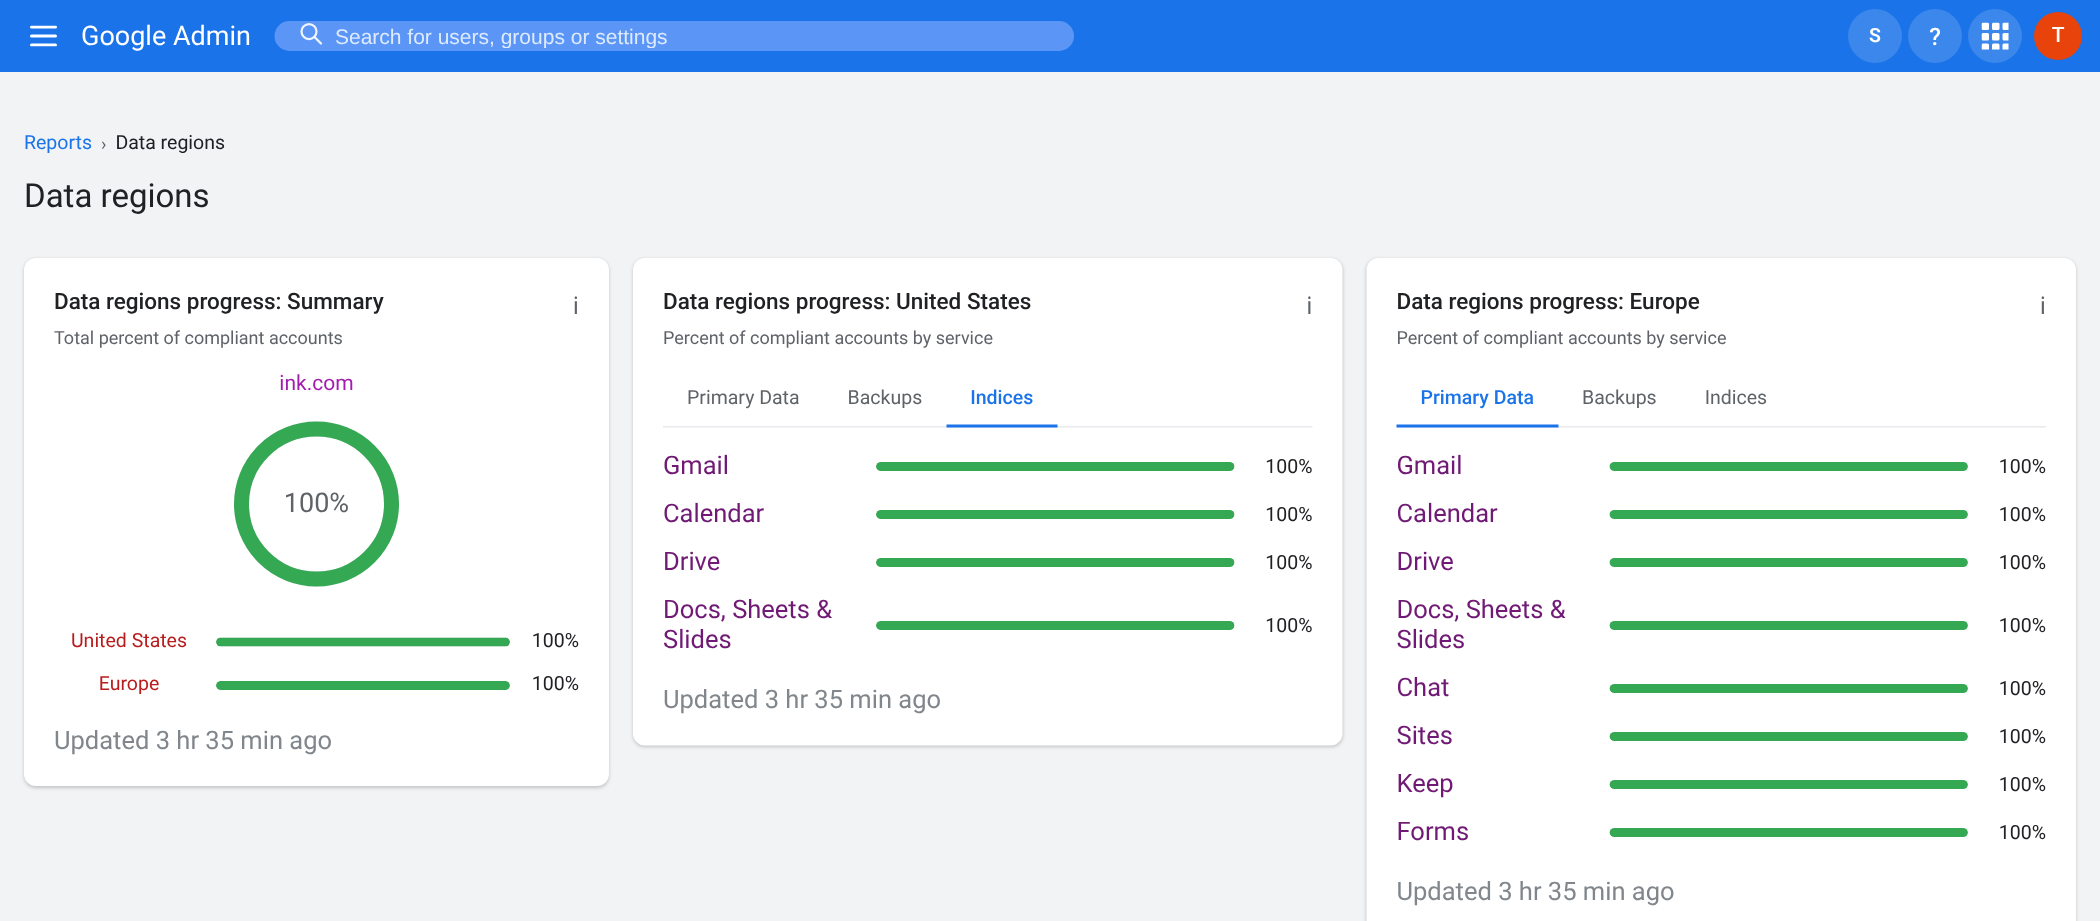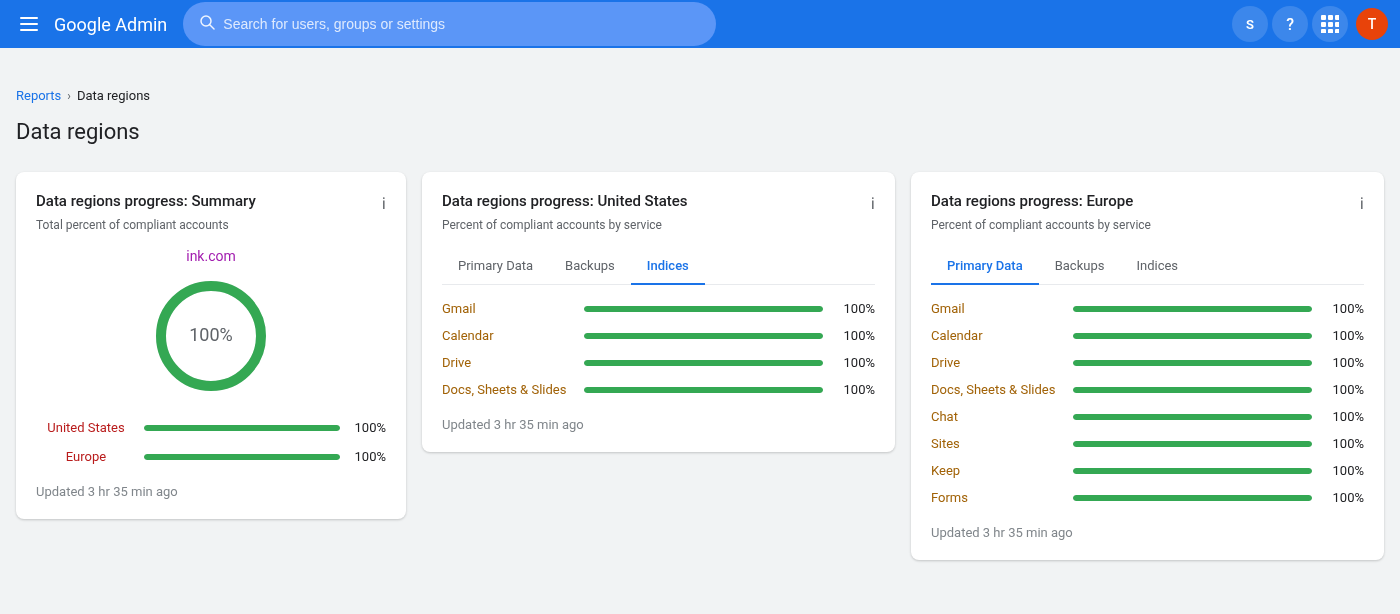--- a/index.html
+++ b/index.html
@@ -29,21 +29,21 @@
       font-weight: 400;
       margin-right: 8px;
       white-space: nowrap;
     }
     .search-bar {
       flex: 1;
       max-width: 720px;
       background: #5b96f7;
       border: none;
       border-radius: 24px;
-      height: 44px;
+      height: 20px;
       display: flex;
       align-items: center;
       padding: 0 16px;
       gap: 8px;
     }
     .search-bar input {
       background: transparent;
       border: none;
       outline: none;
       color: white;
@@ -224,22 +224,22 @@
     }
 
     
     .service-row {
       display: flex;
       align-items: center;
       margin-bottom: 12px;
       gap: 12px;
     }
     .service-label {
-      font-size: 13px;
-      color: #a16207;
+      font-size: 17px;
+      color: #701a75;
       width: 130px;
       flex-shrink: 0;
     }
     .service-track {
       flex: 1;
       height: 6px;
       background: #e8eaed;
       border-radius: 3px;
       overflow: hidden;
     }
@@ -251,21 +251,21 @@
     .service-pct {
       font-size: 13px;
       color: #202124;
       width: 40px;
       text-align: right;
       flex-shrink: 0;
     }
 
     
     .updated-text {
-      font-size: 13px;
+      font-size: 17px;
       color: #80868b;
       margin-top: 20px;
     }
   </style>
 </head>
 <body>
 
 <nav class="topbar">
   <div class="topbar-menu-icon">
     <svg width="18" height="14" viewBox="0 0 18 14" fill="white">

